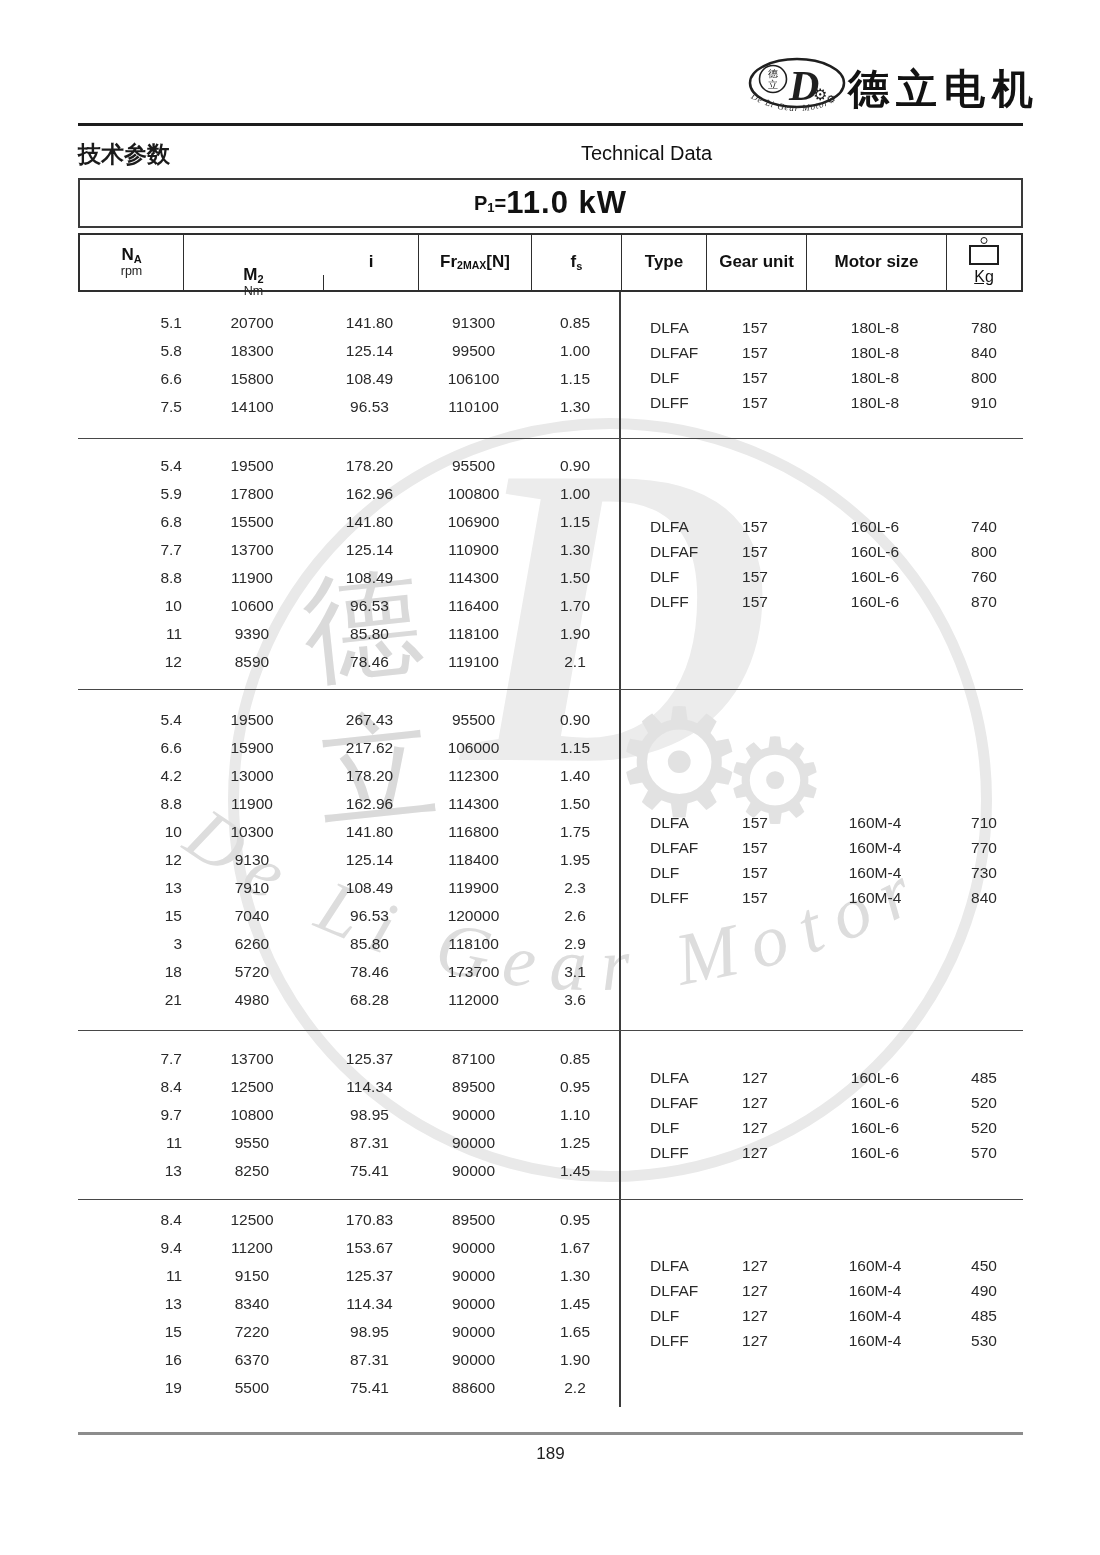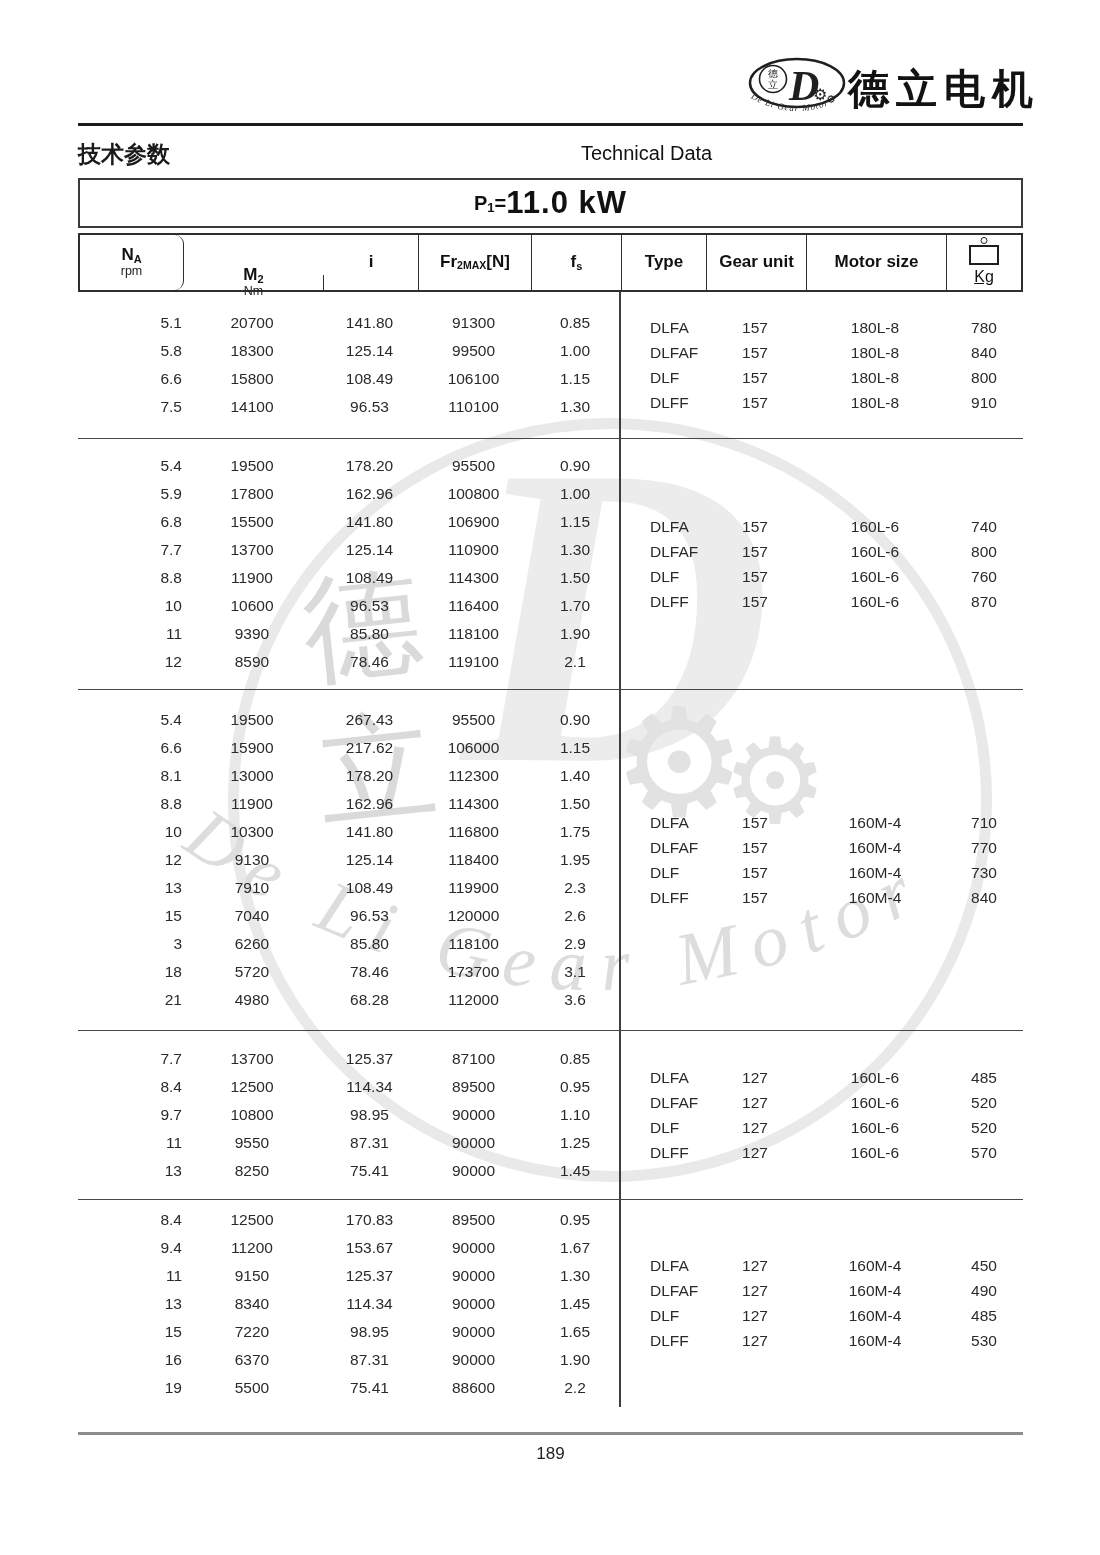--- a/index.html
+++ b/index.html
@@ -34,21 +34,21 @@
   
   .thead{position:absolute;left:78px;top:233px;width:945px;height:59px;box-sizing:border-box;
     border:2px solid #2e2e2e;display:flex;z-index:1;background:transparent;}
   .hc{box-sizing:border-box;border-right:1.5px solid #2e2e2e;display:flex;flex-direction:column;
     align-items:center;justify-content:center;color:#111;}
   .hc:last-child{border-right:none;flex:1;}
   .hc .main{font-size:17px;font-weight:bold;line-height:1.1;}
   .hc .sub{font-size:11px;font-weight:bold;position:relative;top:3px;}
   .hc .fr-sub{font-size:10.5px;font-weight:bold;position:relative;top:2px;}
   .hc .unit{font-size:12.5px;font-weight:normal;color:#222;line-height:1.2;}
-  .w-na{width:104px;border-radius:9px;} .w-m2{width:140px;margin-top:40px;} .w-i{width:95px;} .w-fr{width:113px;}
+  .w-na{width:104px;} .w-m2{width:140px;margin-top:40px;} .w-i{width:95px;} .w-fr{width:113px;}
   .w-fs{width:90px;} .w-type{width:85px;} .w-gear{width:100px;} .w-motor{width:140px;} .w-kg{width:78px;}
   .wicon{width:26px;height:16px;border:2px solid #1e1e1e;position:relative;margin:6px auto 3px;}
   .wicon::before{content:'';position:absolute;top:-10px;left:50%;transform:translateX(-50%);
     width:5px;height:5px;border:1.5px solid #1e1e1e;border-radius:50%;background:#fff;}
   .kg-label{font-size:16px;font-weight:normal;text-decoration:underline;}
   
   .tbody{position:absolute;left:78px;top:292px;width:945px;z-index:1;}
   .vline{position:absolute;left:541px;top:0;bottom:0;width:1.5px;background:#3d3d3d;}
   .group{position:relative;display:flex;flex-direction:column;justify-content:center;}
   .group.sep{border-bottom:1.5px solid #474747;}
@@ -300,21 +300,21 @@
           <div class="lc lc4">0.90</div>
         </div>
         <div class="lrow">
           <div class="lc lc0">6.6</div>
           <div class="lc lc1">15900</div>
           <div class="lc lc2">217.62</div>
           <div class="lc lc3">106000</div>
           <div class="lc lc4">1.15</div>
         </div>
         <div class="lrow">
-          <div class="lc lc0">8.1</div>
+          <div class="lc lc0">4.2</div>
           <div class="lc lc1">13000</div>
           <div class="lc lc2">178.20</div>
           <div class="lc lc3">112300</div>
           <div class="lc lc4">1.40</div>
         </div>
         <div class="lrow">
           <div class="lc lc0">8.8</div>
           <div class="lc lc1">11900</div>
           <div class="lc lc2">162.96</div>
           <div class="lc lc3">114300</div>

